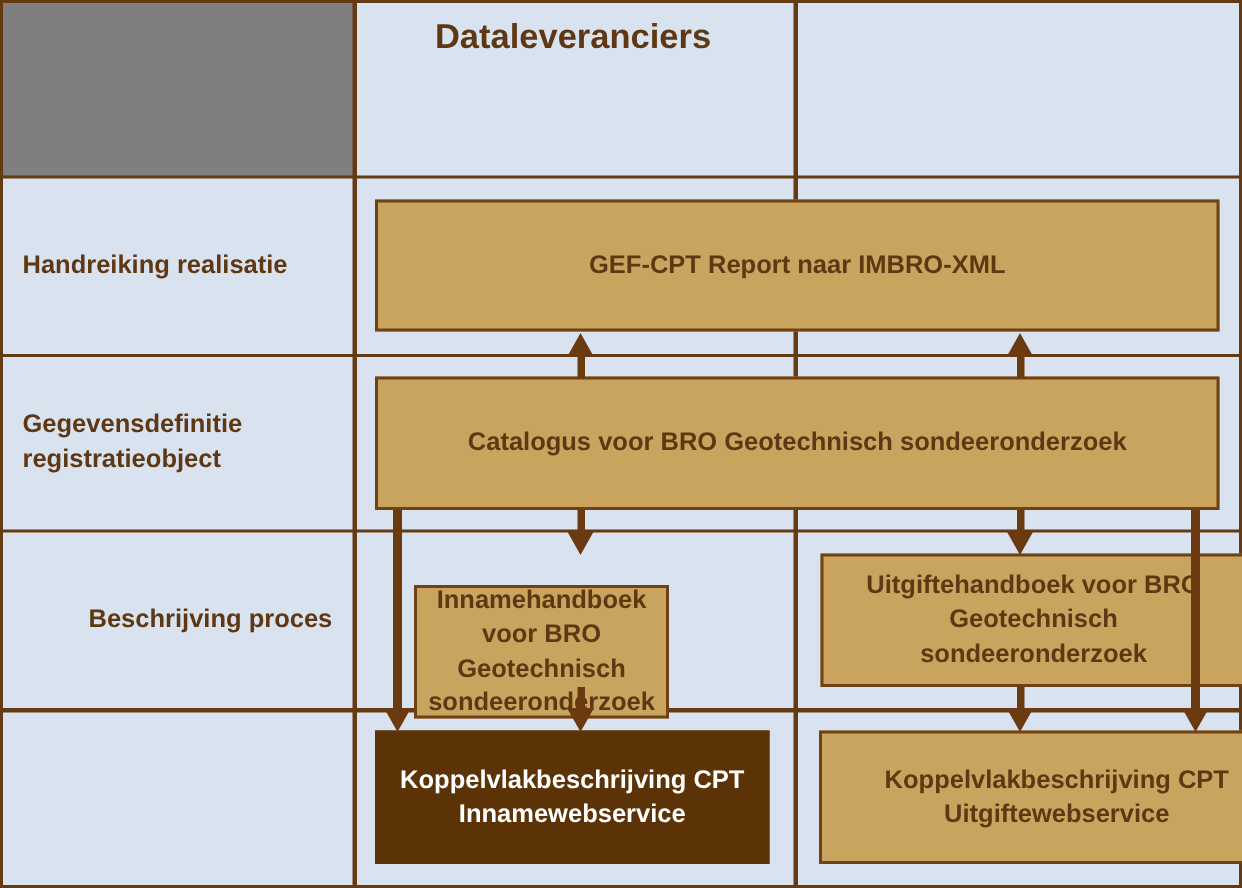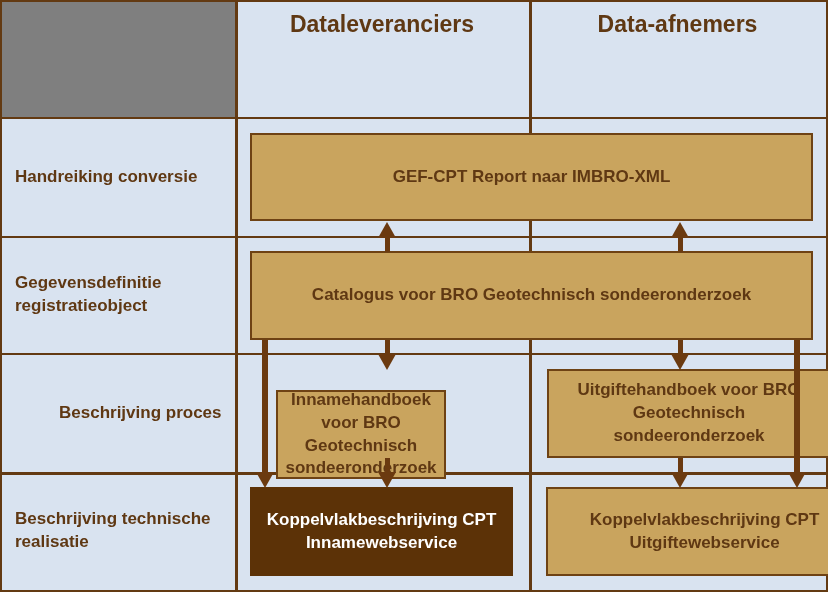--- a/index.html
+++ b/index.html
@@ -55,26 +55,24 @@
 
     <div class="corner"></div>
     <div class="gline vl1"></div>
     <div class="gline vl2"></div>
     <div class="gline hl hl1"></div>
     <div class="gline hl hl2"></div>
     <div class="gline hl hl3"></div>
     <div class="gline hl hl4"></div>
 
     <div class="colhead supplier">Dataleveranciers</div>
-    <div class="colhead consumer">Data-afnemers</div>
 
-    <div class="rowlabel rl1">Handreiking conversie</div>
+    <div class="rowlabel rl1">Handreiking realisatie</div>
     <div class="rowlabel rl2">Gegevensdefinitie registratieobject</div>
     <div class="rowlabel rl3">Beschrijving proces</div>
-    <div class="rowlabel rl4">Beschrijving technische realisatie</div>
 
     <div class="box catalog">Catalogus voor BRO Geotechnisch sondeeronderzoek</div>
     <div class="box gef">GEF-CPT Report naar IMBRO-XML</div>
     <div class="box intake-hb">Innamehandboek voor BRO Geotechnisch sondeeronderzoek</div>
     <div class="box delivery-hb">Uitgiftehandboek voor BRO Geotechnisch sondeeronderzoek</div>
     <div class="box intake-ws">Koppelvlakbeschrijving CPT Innamewebservice</div>
     <div class="box delivery-ws">Koppelvlakbeschrijving CPT Uitgiftewebservice</div>
 
     <div class="head up" style="left:376px;top:220px;"></div>
     <div class="shaft" style="left:383px;top:234px;height:16px;"></div>

